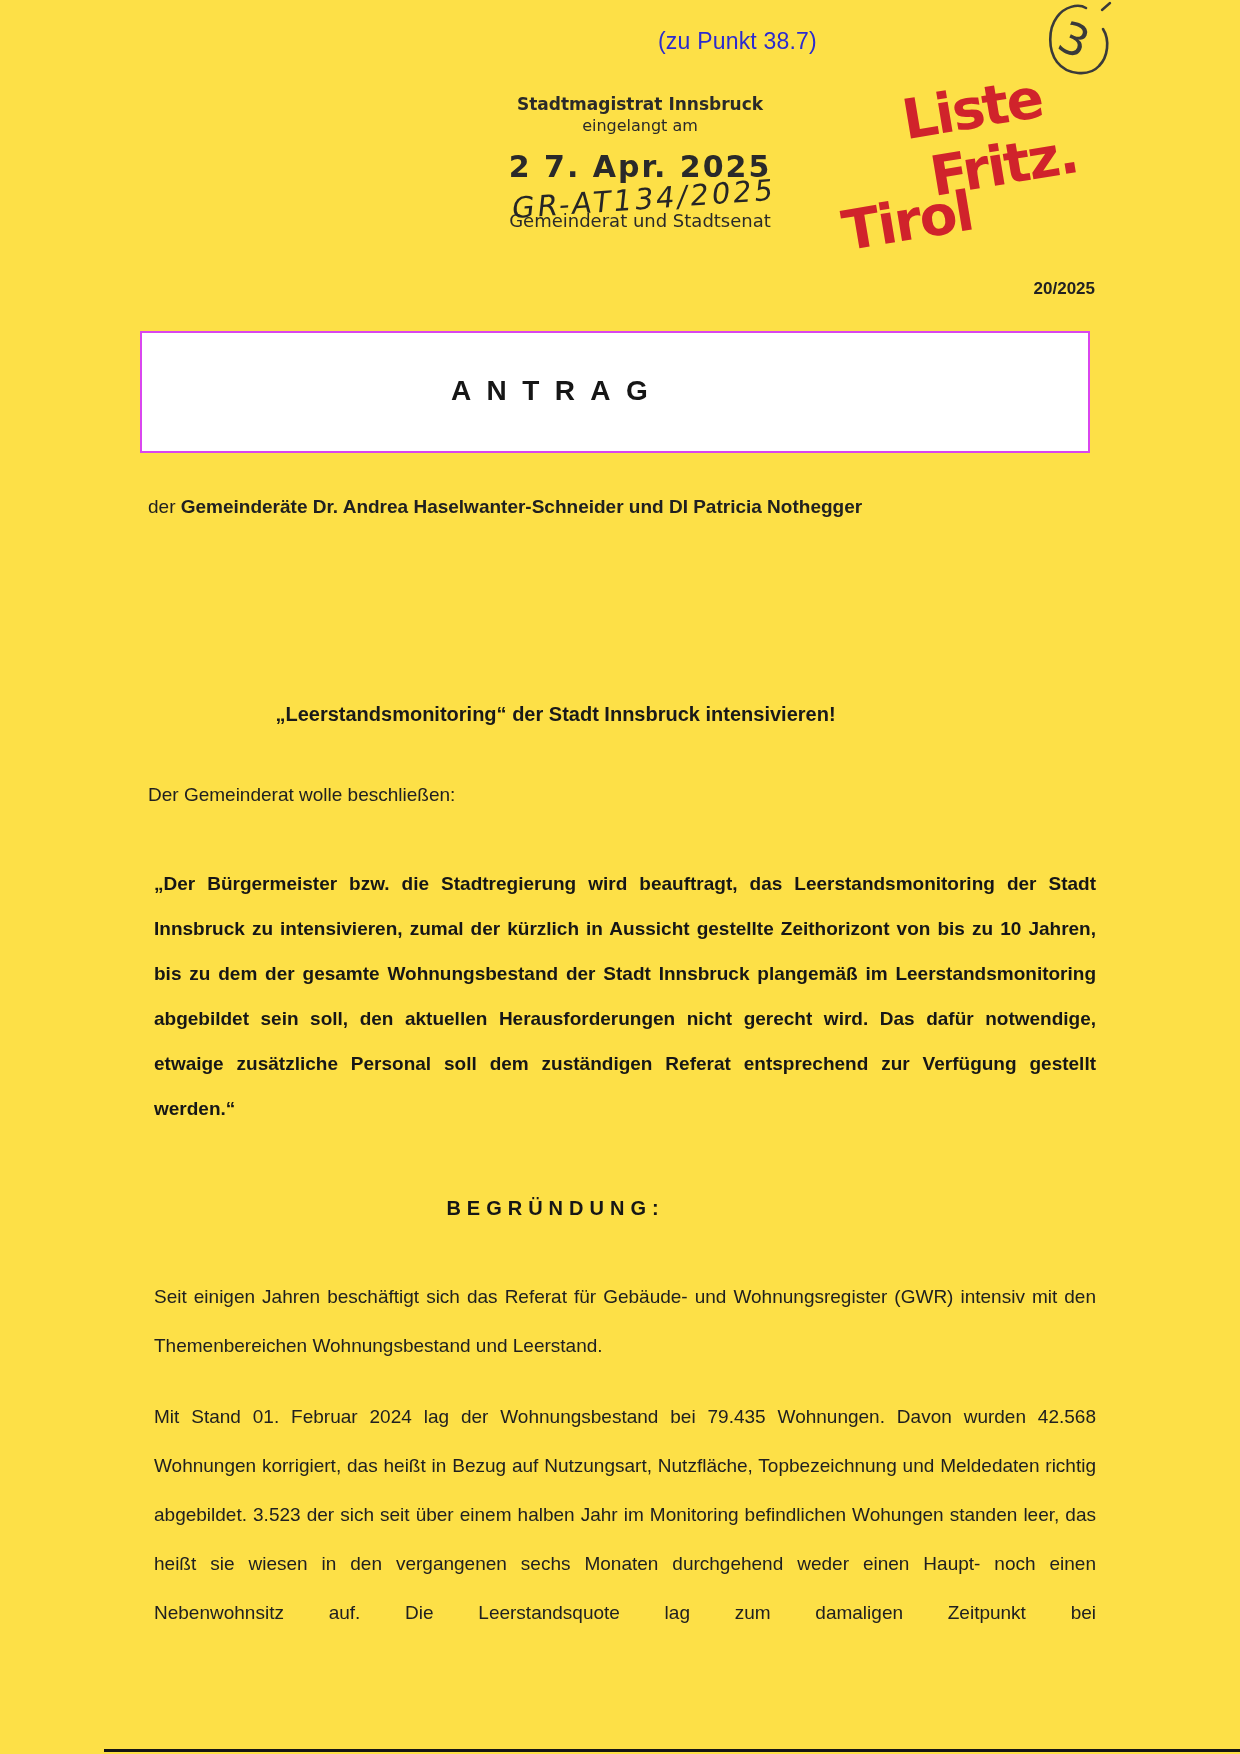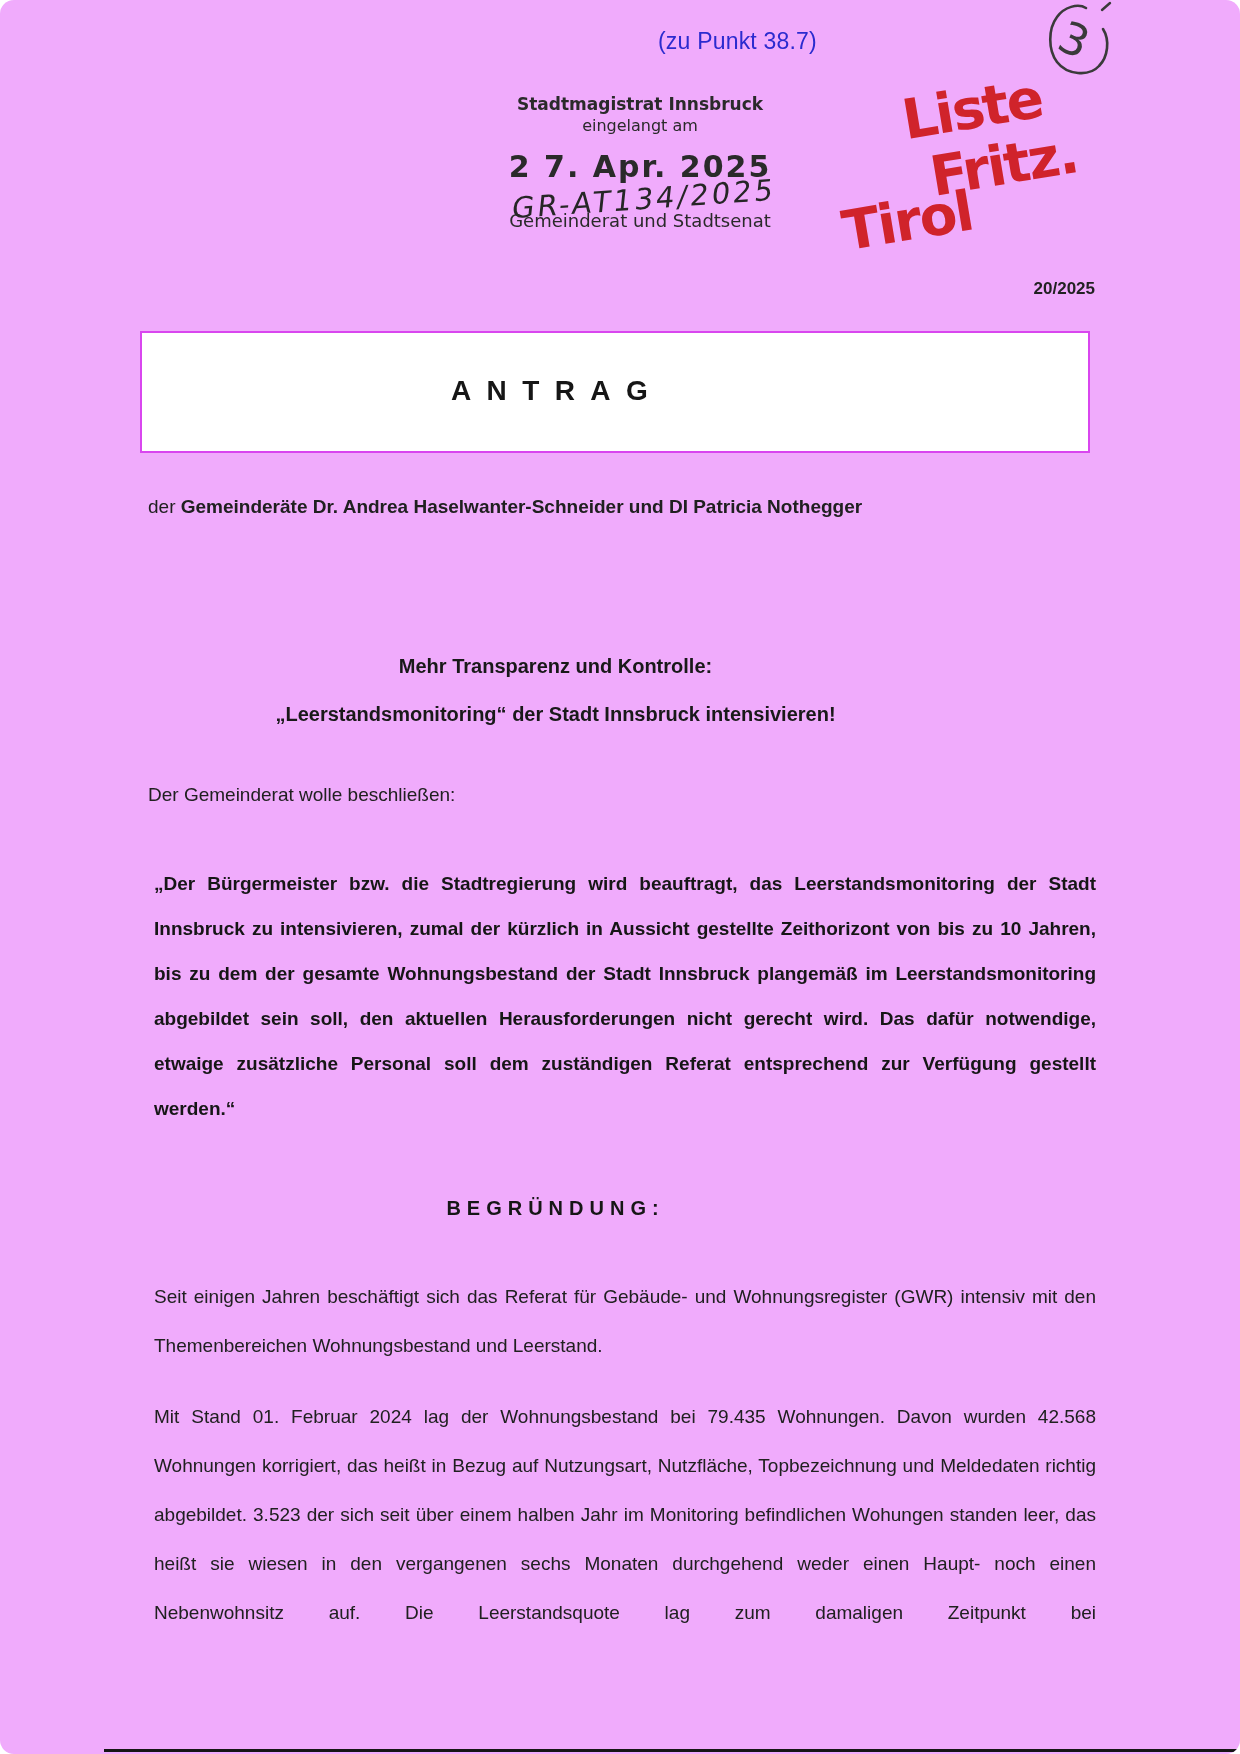--- a/index.html
+++ b/index.html
@@ -1,23 +1,22 @@
 <!DOCTYPE html>
 <html lang="de"><head>
 <meta charset="utf-8">
 <style>
   html,body{margin:0;padding:0;background:#ffffff;}
   .page{
     position:relative;
     width:1240px;height:1754px;
-    background:#f0abfc;
+    background:#fde047;
     font-family:"Liberation Sans",sans-serif;
     color:#1d1d1d;
     overflow:hidden;
-    border-radius:14px;
   }
   
   .punkt-ref{
     position:absolute;left:658px;top:28px;
     font-size:23px;color:#2b2bcf;letter-spacing:0.2px;
   }
   
   .circled-num{position:absolute;left:1026px;top:0px;}
   
   .stamp{
@@ -128,21 +127,20 @@
 
   <div class="antrag-box">
     <div class="antrag-title">ANTRAG</div>
   </div>
 
   <div class="line-block submitters">
     <span>der </span><span class="b">Gemeinderäte Dr. Andrea Haselwanter-Schneider und DI Patricia Nothegger</span>
   </div>
 
 
-  <div class="centered subject-1">Mehr Transparenz und Kontrolle:</div>
 
   <div class="centered subject-2">„Leerstandsmonitoring“ der Stadt Innsbruck intensivieren!</div>
 
   <div class="line-block resolution-intro">Der Gemeinderat wolle beschließen:</div>
 
   <div class="para resolution-text">„Der Bürgermeister bzw. die Stadtregierung wird beauftragt, das Leerstandsmonitoring der Stadt Innsbruck zu intensivieren, zumal der kürzlich in Aussicht gestellte Zeithorizont von bis zu 10 Jahren, bis zu dem der gesamte Wohnungsbestand der Stadt Innsbruck plangemäß im Leerstandsmonitoring abgebildet sein soll, den aktuellen Herausforderungen nicht gerecht wird. Das dafür notwendige, etwaige zusätzliche Personal soll dem zuständigen Referat entsprechend zur Verfügung gestellt werden.“</div>
 
   <div class="centered begruendung">BEGRÜNDUNG:</div>
 
   <div class="para para-1">Seit einigen Jahren beschäftigt sich das Referat für Gebäude- und Wohnungsregister (GWR) intensiv mit den Themenbereichen Wohnungsbestand und Leerstand.</div>

